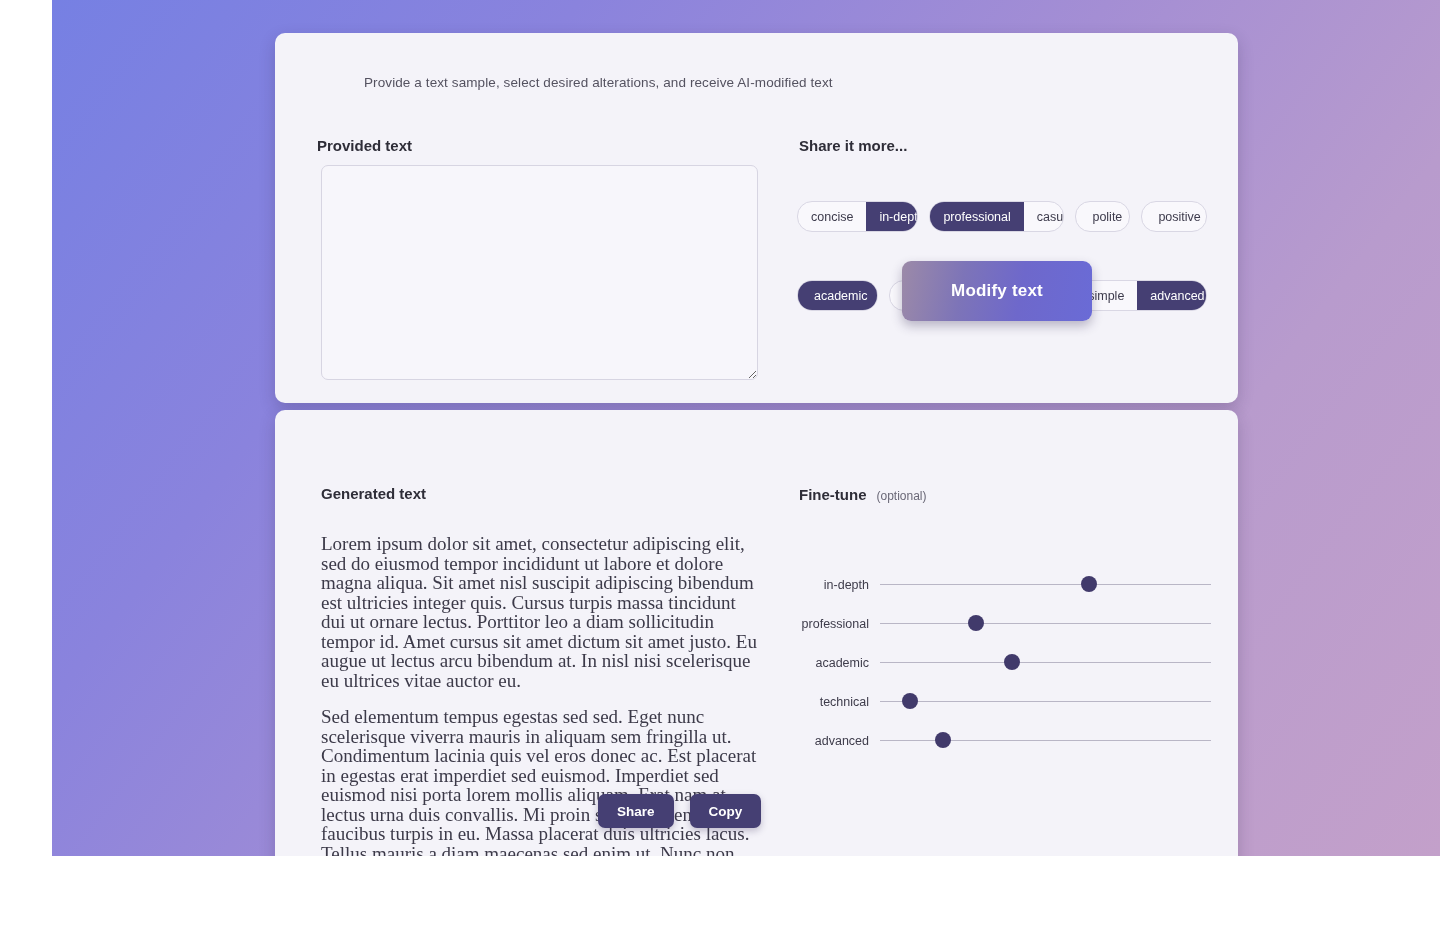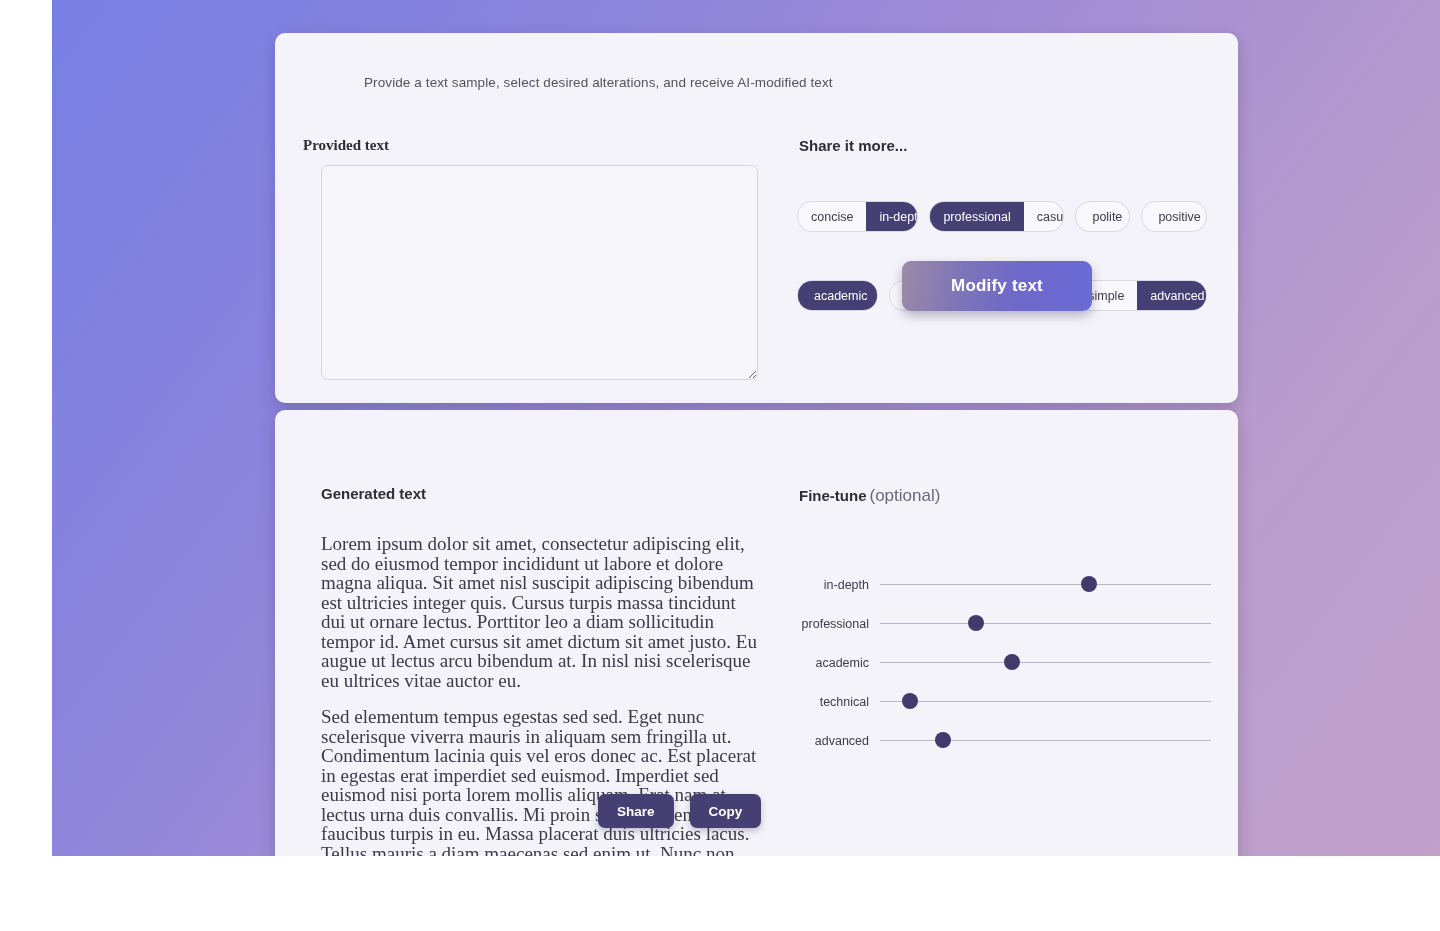--- a/index.html
+++ b/index.html
@@ -56,32 +56,31 @@
     margin-left: 43px;
   }
 
   .section-title {
     font-size: 15px;
     font-weight: bold;
     color: #2e2d38;
   }
 
   .section-title .sub {
-    font-size: 17px;
+    font-size: 12px;
     font-weight: normal;
     color: #6a6877;
-    margin-left: 3px;
+    margin-left: 10px;
   }
 
   
   #provided-text-label {
     position: absolute;
-    left: 28px;
+    left: 42px;
     top: 104px;
-    font-family: Liberation Serif, serif;
   }
 
   #provided-textarea {
     position: absolute;
     left: 46px;
     top: 132px;
     width: 437px;
     height: 215px;
     background: #f7f6fb;
     border: 1px solid #d7d5e2;
@@ -156,21 +155,21 @@
     cursor: pointer;
     box-shadow: 0 5px 11px rgba(45, 35, 80, 0.3);
     letter-spacing: .2px;
   }
 
   #modify-text-button {
     position: absolute;
     left: 627px;
     top: 228px;
     width: 190px;
-    height: 50px;
+    height: 60px;
   }
 
   
   #generated-text-label {
     position: absolute;
     left: 46px;
     top: 75px;
   }
 
   #generated-text-body {

